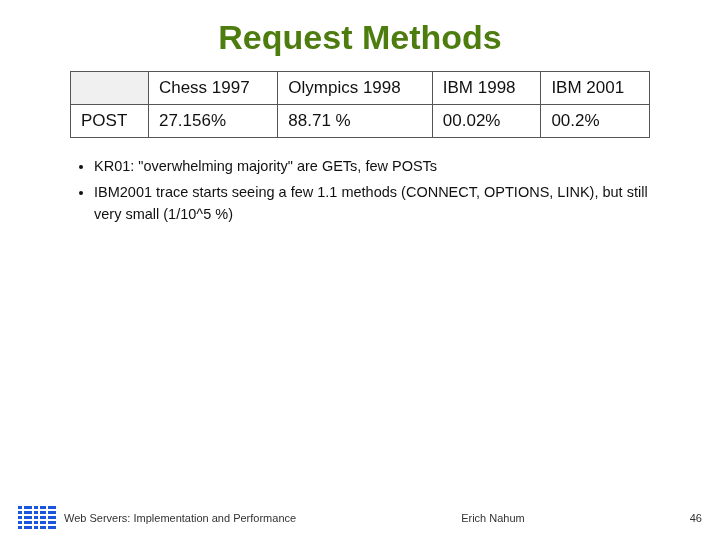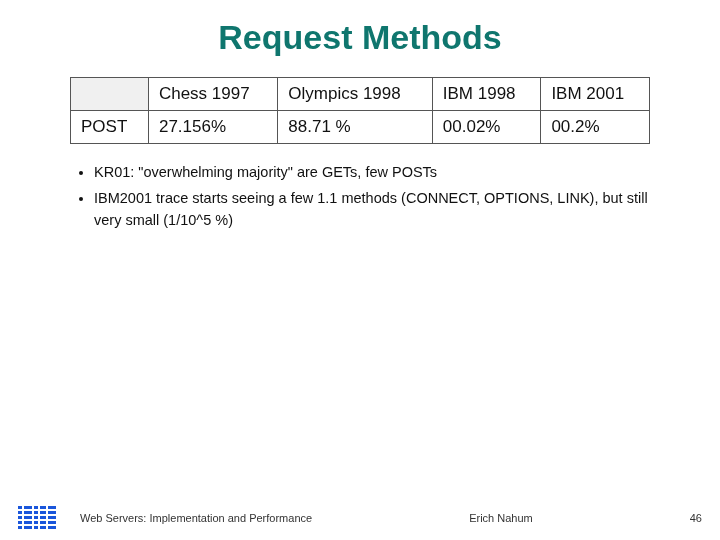--- a/index.html
+++ b/index.html
@@ -10,28 +10,28 @@
       background: #fff;
       font-family: 'Comic Sans MS', 'Chalkboard SE', cursive, sans-serif;
       overflow: hidden;
       position: relative;
     }
 
     #page-title {
       text-align: center;
       font-size: 34px;
       font-weight: bold;
-      color: #0f766e;
+      color: #4d7c0f;
       padding-top: 18px;
       padding-bottom: 14px;
       font-family: 'Comic Sans MS', cursive, sans-serif;
     }
 
     .table-container {
-      margin: 6px auto;
+      margin: 0 auto;
       width: 580px;
     }
 
     table {
       border-collapse: collapse;
       width: 100%;
       font-size: 17px;
       color: #111;
       font-family: 'Comic Sans MS', cursive, sans-serif;
     }
@@ -75,21 +75,21 @@
       justify-content: space-between;
       padding: 0 18px;
       font-size: 11px;
       color: #333;
       font-family: Arial, sans-serif;
     }
 
     .footer-left {
       display: flex;
       align-items: center;
-      gap: 24px;
+      gap: 8px;
     }
   </style>
 </head>
 <body>
 
 <div id="page-title">Request Methods</div>
 
 <div class="table-container">
   <table>
     <tbody id="table-body">

